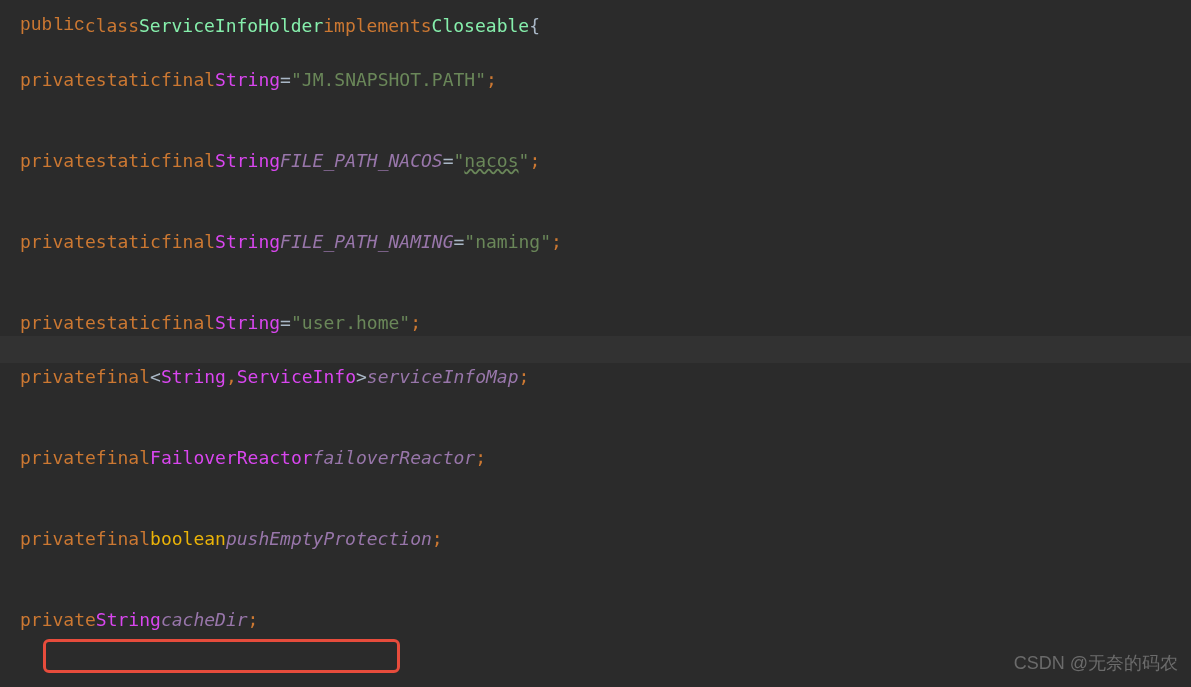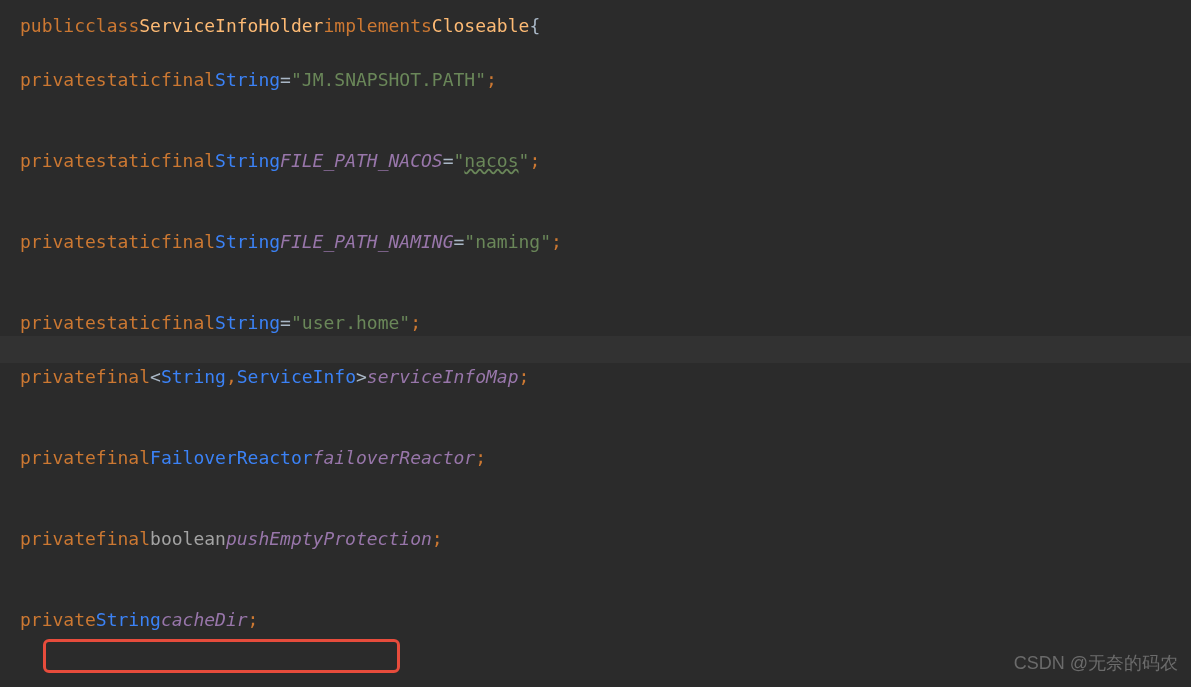--- a/index.html
+++ b/index.html
@@ -25,29 +25,29 @@
       height: 27px;
       display: flex;
       align-items: center;
     }
     .empty-line {
       height: 27px;
     }
     .highlighted-line {
       background-color: #323232;
     }
-    .kw-public { color: #cc7832; }
+    .kw-public { color: #cc7832; font-family: Liberation Mono, monospace; }
     .kw-class { color: #cc7832; }
     .kw-implements { color: #cc7832; }
     .kw-private { color: #cc7832; }
     .kw-static { color: #cc7832; }
     .kw-final { color: #cc7832; }
-    .kw-boolean { color: #a3a3a3; }
-    .type { color: #3b82f6; }
-    .class-name { color: #fdba74; }
+    .kw-boolean { color: #eab308; }
+    .type { color: #d946ef; }
+    .class-name { color: #86efac; }
     .field-name { color: #9876aa; font-style: italic; }
     .string { color: #6a8759; }
     .string-underline { color: #6a8759; text-decoration: underline wavy #6a8759; }
     .brace { color: #a9b7c6; }
     .angle { color: #a9b7c6; }
     .comma { color: #cc7832; }
     .equal { color: #a9b7c6; }
     .semi { color: #cc7832; }
     
     .highlight-box {

